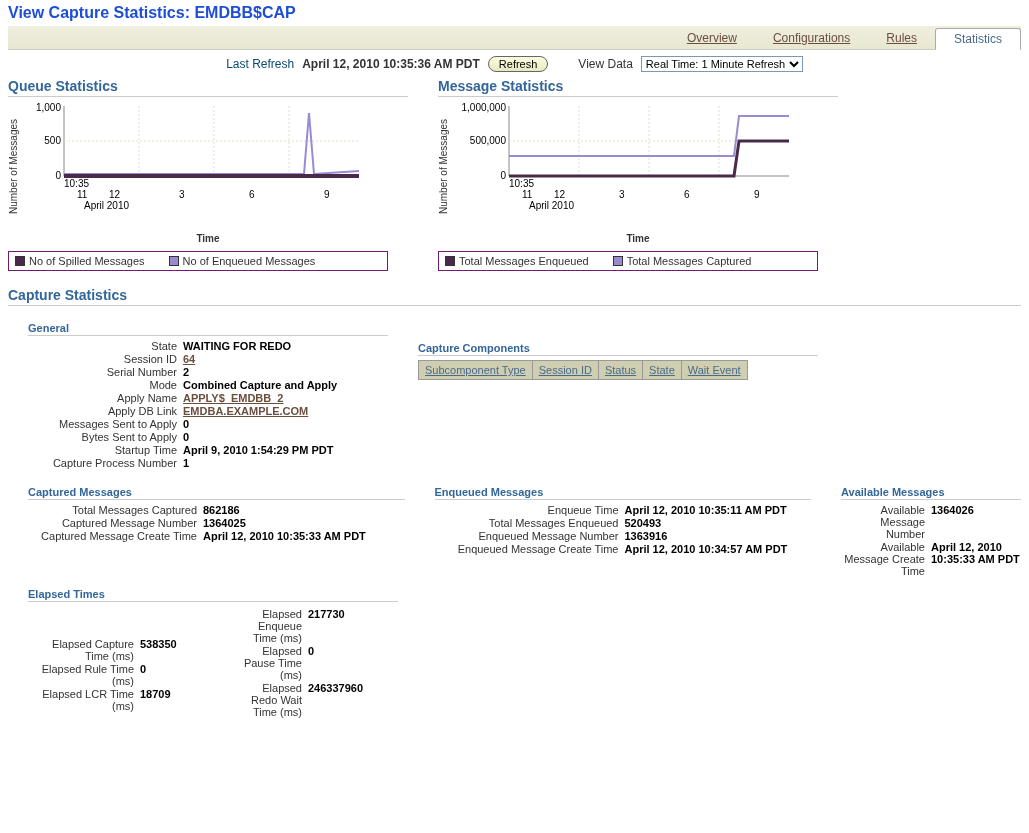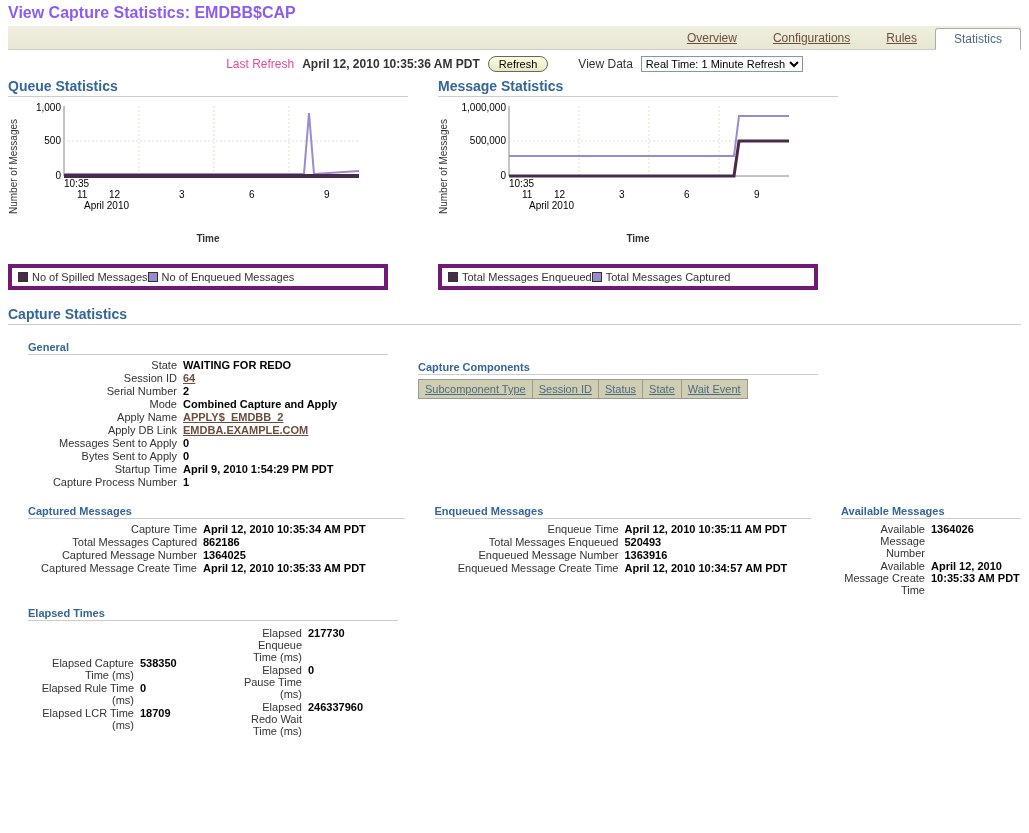--- a/index.html
+++ b/index.html
@@ -5,21 +5,21 @@
     * { box-sizing: border-box; margin: 0; padding: 0; }
     body {
       font-family: Arial, Helvetica, sans-serif;
       font-size: 11px;
       color: #333;
       background: #fff;
       padding: 4px 8px;
       width: 1029px;
     }
     .page-title {
-      color: #8b5cf6;
+      color: #1d4ed8;
       font-size: 16px;
       font-weight: bold;
       margin-bottom: 4px;
     }
     .tab-bar {
       background: linear-gradient(#f0efe0, #e8e7d0);
       border-bottom: 1px solid #ccc;
       padding: 2px 0 0 20px;
       display: flex;
       gap: 0;
@@ -42,21 +42,21 @@
       margin-bottom: -1px;
     }
     .refresh-row {
       display: flex;
       justify-content: center;
       gap: 8px;
       align-items: center;
       padding: 6px 0;
       font-size: 12px;
     }
-    .refresh-row .lbl { color: #ec4899; }
+    .refresh-row .lbl { color: #0c4a6e; }
     .refresh-row .ts { color: #333; font-weight: bold; text-align: right; }
     .btn {
       background: linear-gradient(#fefee0, #e8e7c0);
       border: 1px solid #666;
       border-radius: 8px;
       padding: 1px 10px;
       font-size: 11px;
       cursor: pointer;
     }
     .refresh-row select {
@@ -89,26 +89,26 @@
       text-align: center;
     }
     .chart-svg { flex: 1; }
     .x-axis-label {
       text-align: center;
       font-size: 10px;
       font-weight: bold;
       margin-top: 2px;
     }
     .legend {
-      border: 4px solid #701a75;
-      display: flex;
-      gap: 0;
+      border: 1px solid #701a75;
+      display: flex;
+      gap: 24px;
       padding: 3px 6px;
       font-size: 11px;
-      margin-top: 20px;
+      margin-top: 7px;
       width: fit-content;
       min-width: 380px;
     }
     .legend-item { display: flex; align-items: center; gap: 4px; }
     .swatch {
       width: 10px; height: 10px;
       border: 1px solid #333;
       display: inline-block;
     }
     .cap-stats-header {
@@ -354,24 +354,20 @@
       </tr>
     </tbody>
       </table>
   </div>
 </div>
 
 <div class="msgs-row">
   <div class="msgs-col captured-block">
     <div class="sub-header">Captured Messages</div>
     <div class="kv-row">
-        <div class="kv-label">Capture Time</div>
-        <div class="kv-value">April 12, 2010 10:35:34 AM PDT</div>
-      </div>
-    <div class="kv-row">
         <div class="kv-label">Total Messages Captured</div>
         <div class="kv-value">862186</div>
       </div>
     <div class="kv-row">
         <div class="kv-label">Captured Message Number</div>
         <div class="kv-value">1364025</div>
       </div>
     <div class="kv-row">
         <div class="kv-label">Captured Message Create Time</div>
         <div class="kv-value">April 12, 2010 10:35:33 AM PDT</div>

